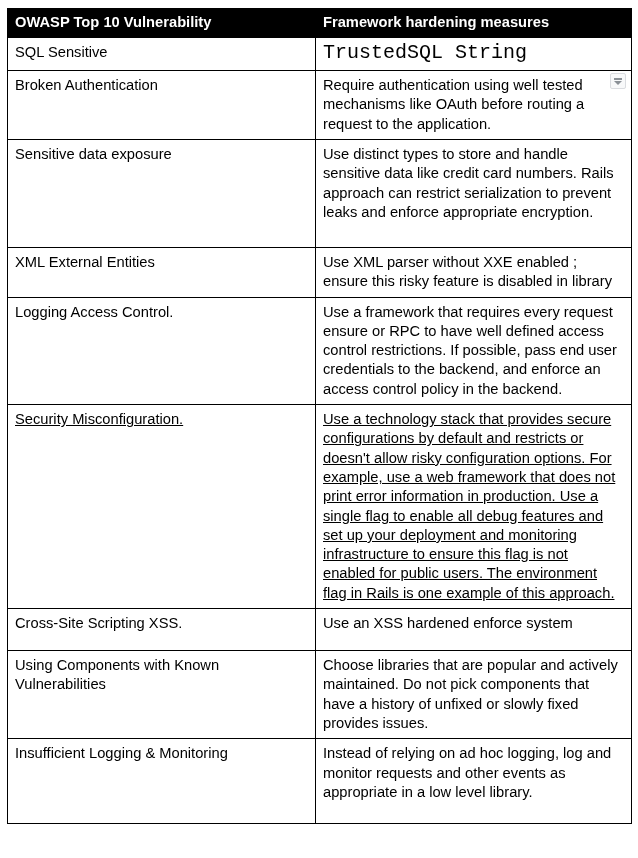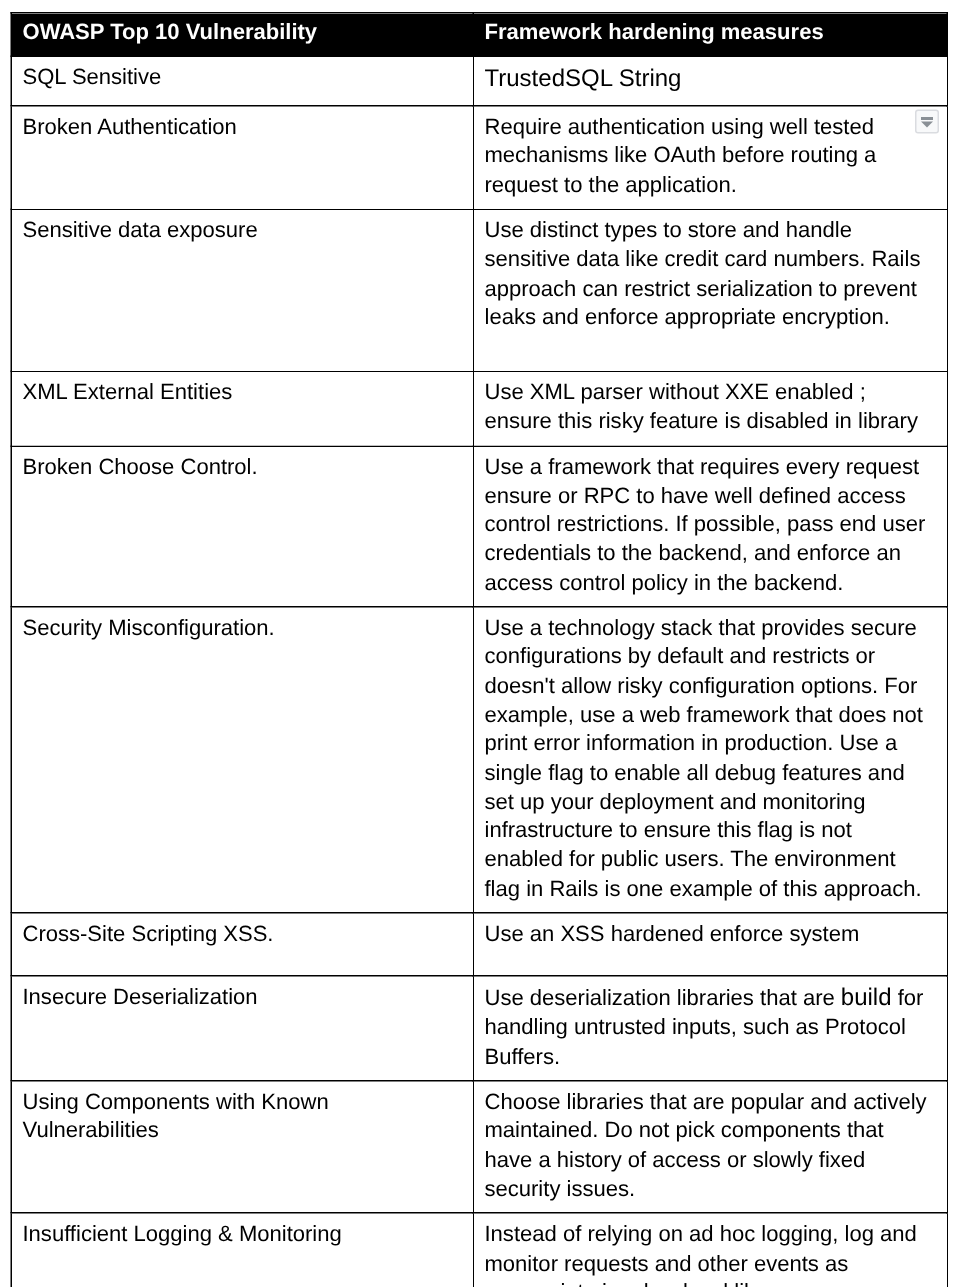--- a/index.html
+++ b/index.html
@@ -49,27 +49,27 @@
     vertical-align:middle;
     padding-top:2px;padding-bottom:2px;
     border-color:var(--border-color);
   }
   
   tbody tr:nth-child(1) td{height:33px;}
   tbody tr:nth-child(2) td{height:69px;}
   tbody tr:nth-child(3) td{height:108px;}
   tbody tr:nth-child(4) td{height:48px;}
   tbody tr:nth-child(5) td{height:104px;}
-  tbody tr:nth-child(6) td{height:199px;}
+  tbody tr:nth-child(6) td{height:199px;text-decoration:underline;}
   tbody tr:nth-child(7) td{height:42px;}
   tbody tr:nth-child(8) td{height:70px;}
   tbody tr:nth-child(9) td{height:85px;}
   tbody tr:nth-child(10) td{height:68px;}
   .seg-sans{font-family:"Liberation Sans", sans-serif;}
-  .seg-serif{font-family:Liberation Sans, sans-serif;font-size:16px;}
+  .seg-serif{font-family:Liberation Mono, monospace;font-size:20px;}
   
   .dd{
     position:absolute;
     top:2px;right:5px;
     width:16px;height:16px;
     background:var(--dd-bg);
     border:1px solid var(--dd-border);
     border-radius:2px;
     display:flex;
     flex-direction:column;
@@ -131,21 +131,21 @@
         <tr>
     <td class="vuln-cell">
       <span>XML External Entities</span>
     </td>
     <td class="measure-cell">
       <span><span class="seg-sans">Use XML parser without XXE enabled ; ensure this risky feature is disabled in library</span></span>
     </td>
   </tr>
         <tr>
     <td class="vuln-cell">
-      <span>Broken Choose Control.</span>
+      <span>Logging Access Control.</span>
     </td>
     <td class="measure-cell">
       <span><span class="seg-sans">Use a framework that requires every request ensure or RPC to have well defined access control restrictions. If possible, pass end user credentials to the backend, and enforce an access control policy in the backend.</span></span>
     </td>
   </tr>
         <tr>
     <td class="vuln-cell">
       <span>Security Misconfiguration.</span>
     </td>
     <td class="measure-cell">
@@ -155,32 +155,24 @@
         <tr>
     <td class="vuln-cell">
       <span>Cross-Site Scripting XSS.</span>
     </td>
     <td class="measure-cell">
       <span><span class="seg-sans">Use an XSS hardened enforce system</span></span>
     </td>
   </tr>
         <tr>
     <td class="vuln-cell">
-      <span>Insecure Deserialization</span>
-    </td>
-    <td class="measure-cell">
-      <span><span class="seg-sans">Use deserialization libraries that are </span><span class="seg-serif">build</span><span class="seg-sans"> for handling untrusted inputs, such as Protocol Buffers.</span></span>
-    </td>
-  </tr>
-        <tr>
-    <td class="vuln-cell">
       <span>Using Components with Known Vulnerabilities</span>
     </td>
     <td class="measure-cell">
-      <span><span class="seg-sans">Choose libraries that are popular and actively maintained. Do not pick components that have a history of access or slowly fixed security issues.</span></span>
+      <span><span class="seg-sans">Choose libraries that are popular and actively maintained. Do not pick components that have a history of unfixed or slowly fixed provides issues.</span></span>
     </td>
   </tr>
         <tr>
     <td class="vuln-cell">
       <span>Insufficient Logging &amp; Monitoring</span>
     </td>
     <td class="measure-cell">
       <span><span class="seg-sans">Instead of relying on ad hoc logging, log and monitor requests and other events as appropriate in a low level library.</span></span>
     </td>
   </tr>

